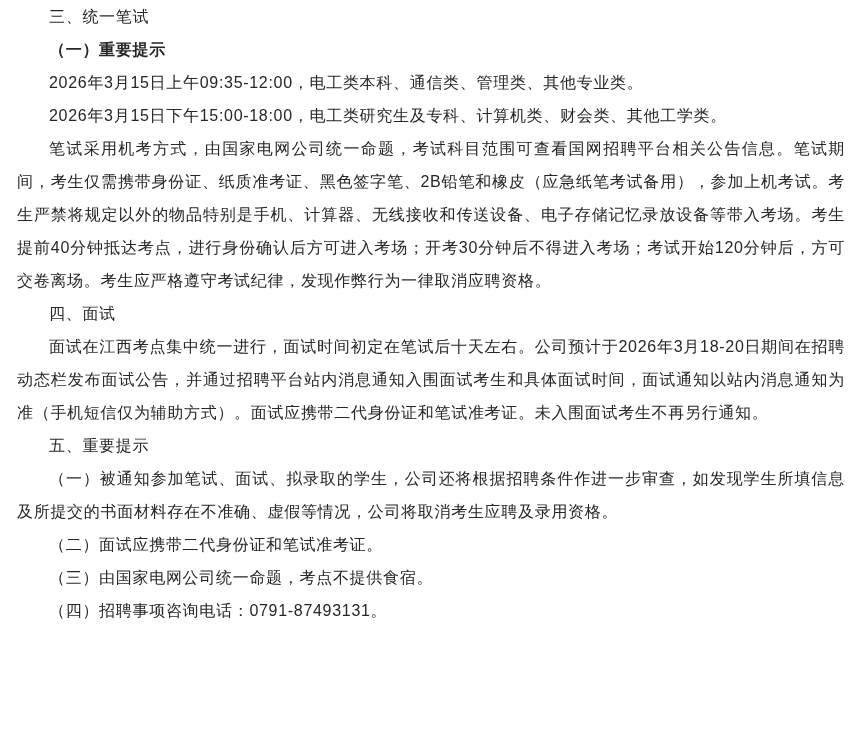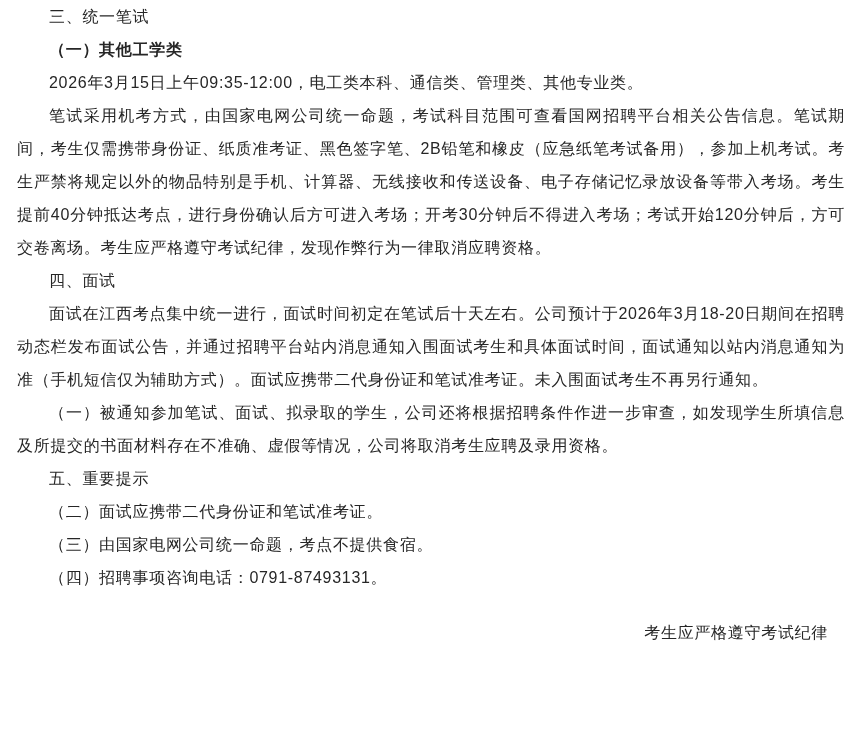--- a/index.html
+++ b/index.html
@@ -66,35 +66,36 @@
   }
 </style>
 </head>
 <body>
 
 <div class="page" style="background: rgb(255, 255, 255); color: rgb(38, 38, 38);">
   <div class="content">
 
     <p class="line sec-heading">三、统一笔试</p>
 
-    <p class="line sub-heading">（一）其他工学类</p>
+    <p class="line sub-heading">（一）重要提示</p>
 
     <p class="line paragraph">2026年3月15日上午09:35-12:00，电工类本科、通信类、管理类、其他专业类。</p>
 
+    <p class="line paragraph">2026年3月15日下午15:00-18:00，电工类研究生及专科、计算机类、财会类、其他工学类。</p>
 
 
     <p class="line paragraph">笔试采用机考方式，由国家电网公司统一命题，考试科目范围可查看国网招聘平台相关公告信息。笔试期间，考生仅需携带身份证、纸质准考证、黑色签字笔、2B铅笔和橡皮（应急纸笔考试备用），参加上机考试。考生严禁将规定以外的物品特别是手机、计算器、无线接收和传送设备、电子存储记忆录放设备等带入考场。考生提前40分钟抵达考点，进行身份确认后方可进入考场；开考30分钟后不得进入考场；考试开始120分钟后，方可交卷离场。考生应严格遵守考试纪律，发现作弊行为一律取消应聘资格。</p>
 
     <p class="line sec-heading">四、面试</p>
 
     <p class="line paragraph">面试在江西考点集中统一进行，面试时间初定在笔试后十天左右。公司预计于2026年3月18-20日期间在招聘动态栏发布面试公告，并通过招聘平台站内消息通知入围面试考生和具体面试时间，面试通知以站内消息通知为准（手机短信仅为辅助方式）。面试应携带二代身份证和笔试准考证。未入围面试考生不再另行通知。</p>
 
+    <p class="line sec-heading">五、重要提示</p>
+
     <p class="line paragraph">（一）被通知参加笔试、面试、拟录取的学生，公司还将根据招聘条件作进一步审查，如发现学生所填信息及所提交的书面材料存在不准确、虚假等情况，公司将取消考生应聘及录用资格。</p>
-
-    <p class="line sec-heading">五、重要提示</p>
 
     <p class="line paragraph">（二）面试应携带二代身份证和笔试准考证。</p>
 
     <p class="line paragraph">（三）由国家电网公司统一命题，考点不提供食宿。</p>
 
     <p class="line paragraph">（四）招聘事项咨询电话：0791-87493131。</p>
 
     <div class="signature">
       <p class="sig-company">考生应严格遵守考试纪律</p>
       <p class="sig-date">2026年3月9日</p>

